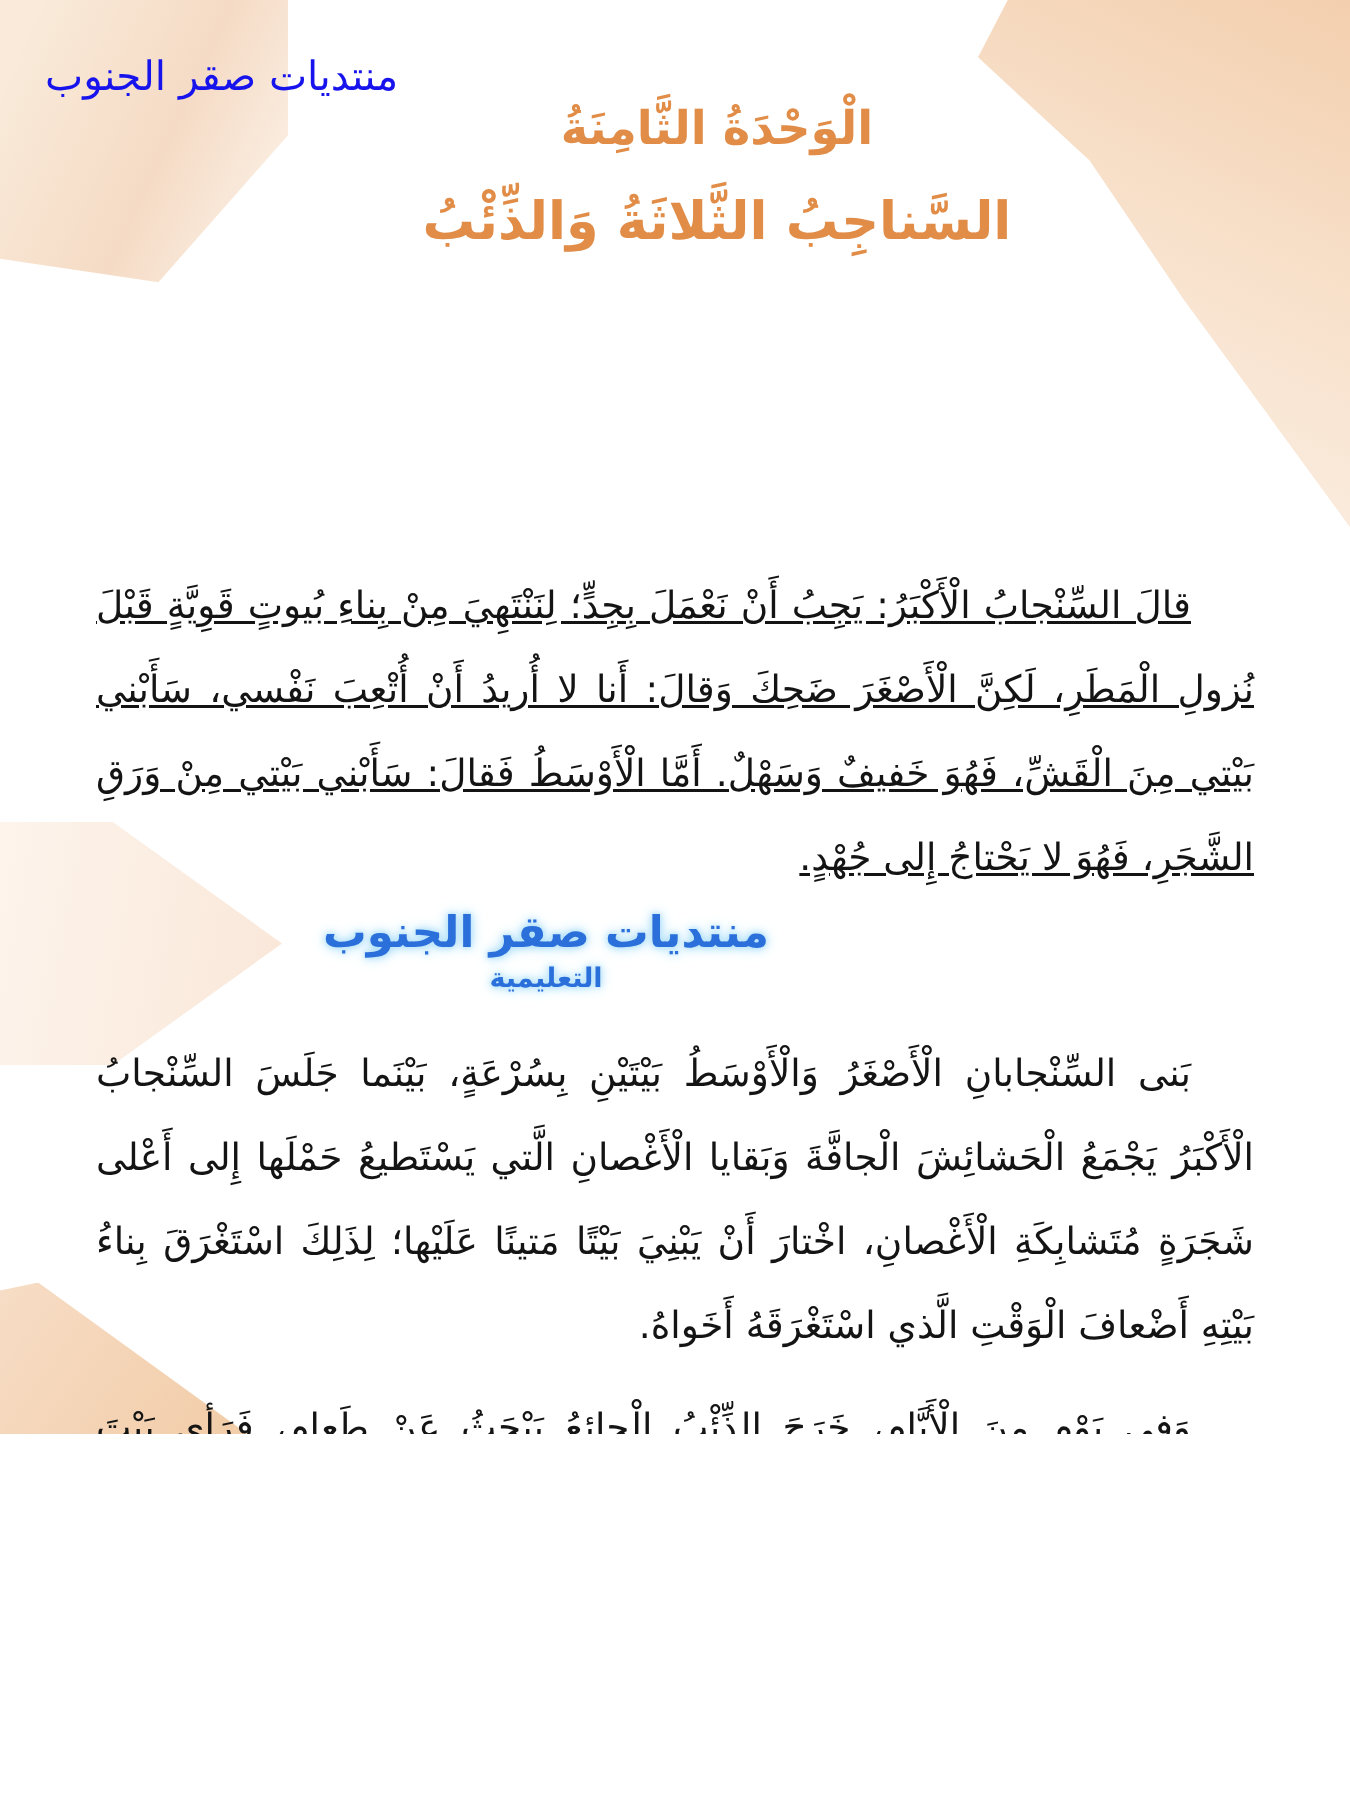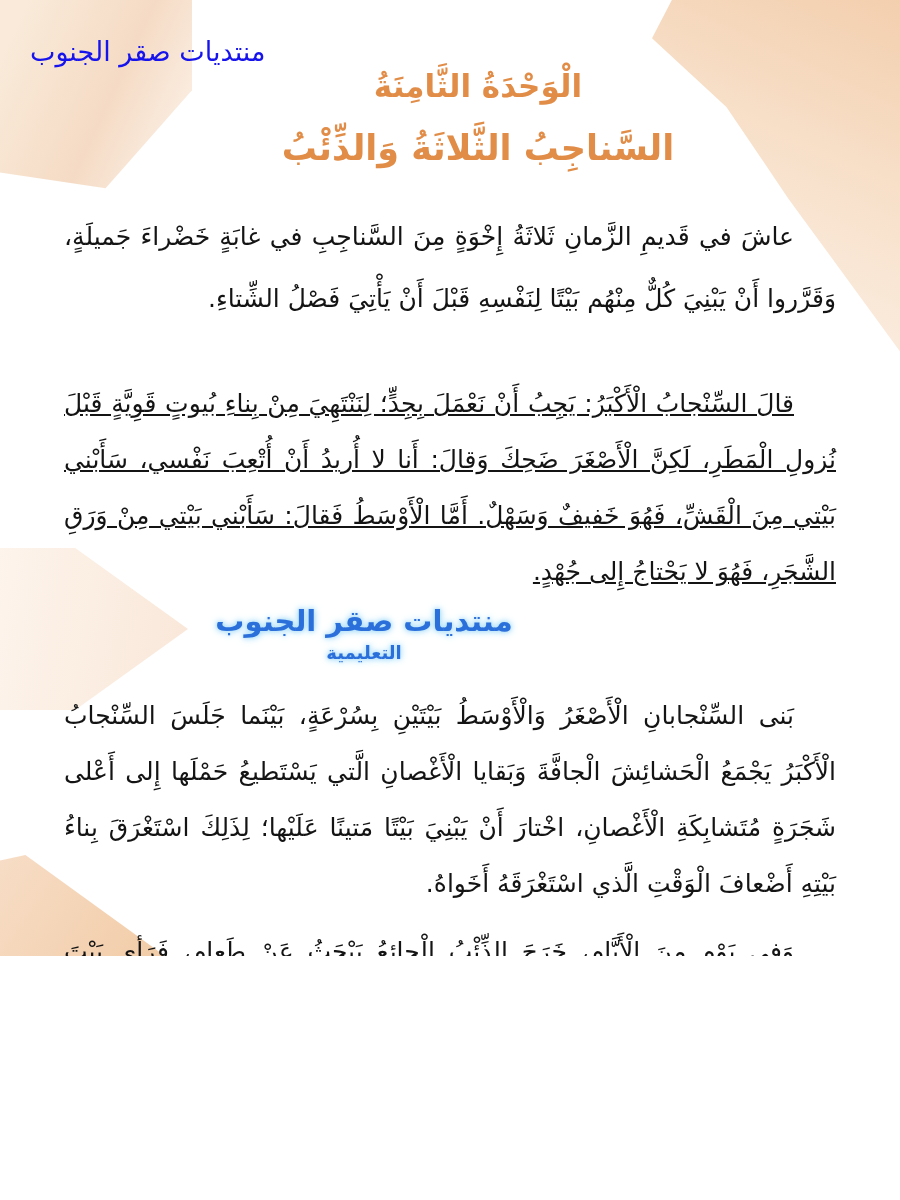--- a/index.html
+++ b/index.html
@@ -74,21 +74,20 @@
   <div class="shape s-bl"></div>
   <div class="shape s-br"></div>
 
   <div class="wm-top">منتديات صقر الجنوب</div>
 
   <div class="title">
     <div class="unit">الْوَحْدَةُ الثَّامِنَةُ</div>
     <div class="lesson">السَّناجِبُ الثَّلاثَةُ وَالذِّئْبُ</div>
   </div>
 
-  <div class="para p1">عاشَ في قَديمِ الزَّمانِ ثَلاثَةُ إِخْوَةٍ مِنَ السَّناجِبِ في غابَةٍ خَضْراءَ جَميلَةٍ، وَقَرَّروا أَنْ يَبْنِيَ كُلٌّ مِنْهُم بَيْتًا لِنَفْسِهِ قَبْلَ أَنْ يَأْتِيَ فَصْلُ الشِّتاءِ.</div>
   <div class="para p2">قالَ السِّنْجابُ الْأَكْبَرُ: يَجِبُ أَنْ نَعْمَلَ بِجِدٍّ؛ لِنَنْتَهِيَ مِنْ بِناءِ بُيوتٍ قَوِيَّةٍ قَبْلَ نُزولِ الْمَطَرِ، لَكِنَّ الْأَصْغَرَ ضَحِكَ وَقالَ: أَنا لا أُريدُ أَنْ أُتْعِبَ نَفْسي، سَأَبْني بَيْتي مِنَ الْقَشِّ، فَهُوَ خَفيفٌ وَسَهْلٌ. أَمَّا الْأَوْسَطُ فَقالَ: سَأَبْني بَيْتي مِنْ وَرَقِ الشَّجَرِ، فَهُوَ لا يَحْتاجُ إِلى جُهْدٍ.</div>
   <div class="para p3">بَنى السِّنْجابانِ الْأَصْغَرُ وَالْأَوْسَطُ بَيْتَيْنِ بِسُرْعَةٍ، بَيْنَما جَلَسَ السِّنْجابُ الْأَكْبَرُ يَجْمَعُ الْحَشائِشَ الْجافَّةَ وَبَقايا الْأَغْصانِ الَّتي يَسْتَطيعُ حَمْلَها إِلى أَعْلى شَجَرَةٍ مُتَشابِكَةِ الْأَغْصانِ، اخْتارَ أَنْ يَبْنِيَ بَيْتًا مَتينًا عَلَيْها؛ لِذَلِكَ اسْتَغْرَقَ بِناءُ بَيْتِهِ أَضْعافَ الْوَقْتِ الَّذي اسْتَغْرَقَهُ أَخَواهُ.</div>
   <div class="para p4">وَفي يَوْمٍ مِنَ الْأَيَّامِ، خَرَجَ الذِّئْبُ الْجائِعُ يَبْحَثُ عَنْ طَعامٍ، فَرَأى بَيْتَ السِّنْجابِ الْأَصْغَرِ، فَنَفَخَ بِقُوَّةٍ، فَطارَ الْقَشُّ وَتَهاوَى</div>
 
   <div class="wm-mid">
     <span class="l1">منتديات صقر الجنوب</span>
     <span class="l2">التعليمية</span>
   </div>
 
   <div class="logo">

